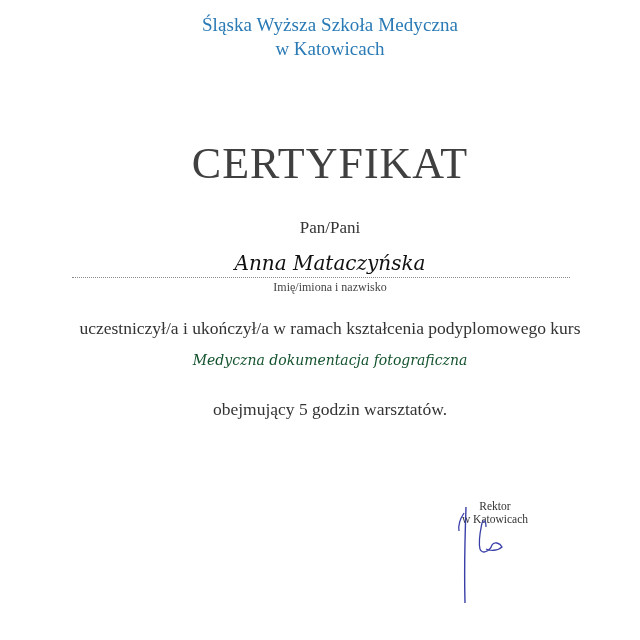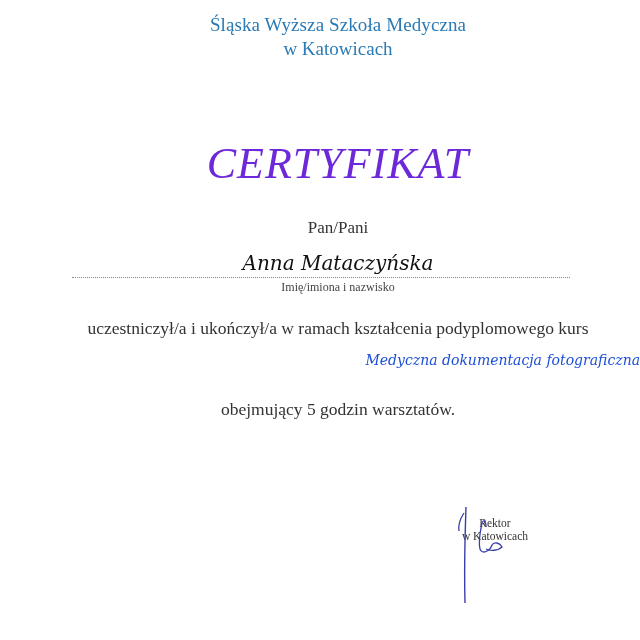--- a/index.html
+++ b/index.html
@@ -12,42 +12,41 @@
     }
     .page {
       position: relative;
       width: 640px;
       height: 640px;
       background: #ffffff;
       font-family: "DejaVu Serif", "Liberation Serif", serif;
       color: #2a2a2a;
     }
     .abs { position: absolute; }
-    .center { left: 0; right: 0; text-align: center; padding-left: 36px; }
+    .center { left: 0; right: 16px; text-align: center; padding-left: 36px; }
 
     .inst-line1 {
       top: 14px;
       font-family: "Liberation Serif", serif;
       font-size: 19px;
       color: #2a7ab5;
       letter-spacing: 0.1px;
     }
     .inst-line2 {
       top: 38px;
       font-family: "Liberation Serif", serif;
       font-size: 19px;
       color: #2a7ab5;
     }
     .title {
       top: 138px;
       font-family: "Liberation Serif", serif;
       font-size: 44px;
-      color: #6d28d9;
+      color: #404040;
       letter-spacing: 1px;
-      font-style: italic;
     }
     .salutation {
       top: 218px;
       font-family: "Liberation Serif", serif;
       font-size: 17px;
       color: #333;
       text-align: center;
     }
     .name {
       top: 251px;
@@ -74,40 +73,38 @@
       font-family: "Liberation Serif", serif;
       font-size: 17.5px;
       color: #333;
       text-align: center;
     }
     .course {
       top: 352px;
       font-family: "DejaVu Serif", serif;
       font-style: italic;
       font-size: 14px;
-      color: #1d4ed8;
-      text-align: right;
+      color: #14532d;
     }
     .hours {
       top: 399px;
       font-family: "Liberation Serif", serif;
       font-size: 17.5px;
       color: #333;
     }
 
     .rector-block {
       top: 500px;
       left: 400px;
       width: 190px;
       text-align: center;
       font-family: "Liberation Serif", serif;
       font-size: 11.5px;
       color: #333;
       line-height: 13px;
-      margin-top: 17px;
     }
     .rector-name {
       top: 573px;
       left: 400px;
       width: 190px;
       text-align: center;
       font-family: "Liberation Serif", serif;
       font-size: 11.5px;
       color: #333;
     }

